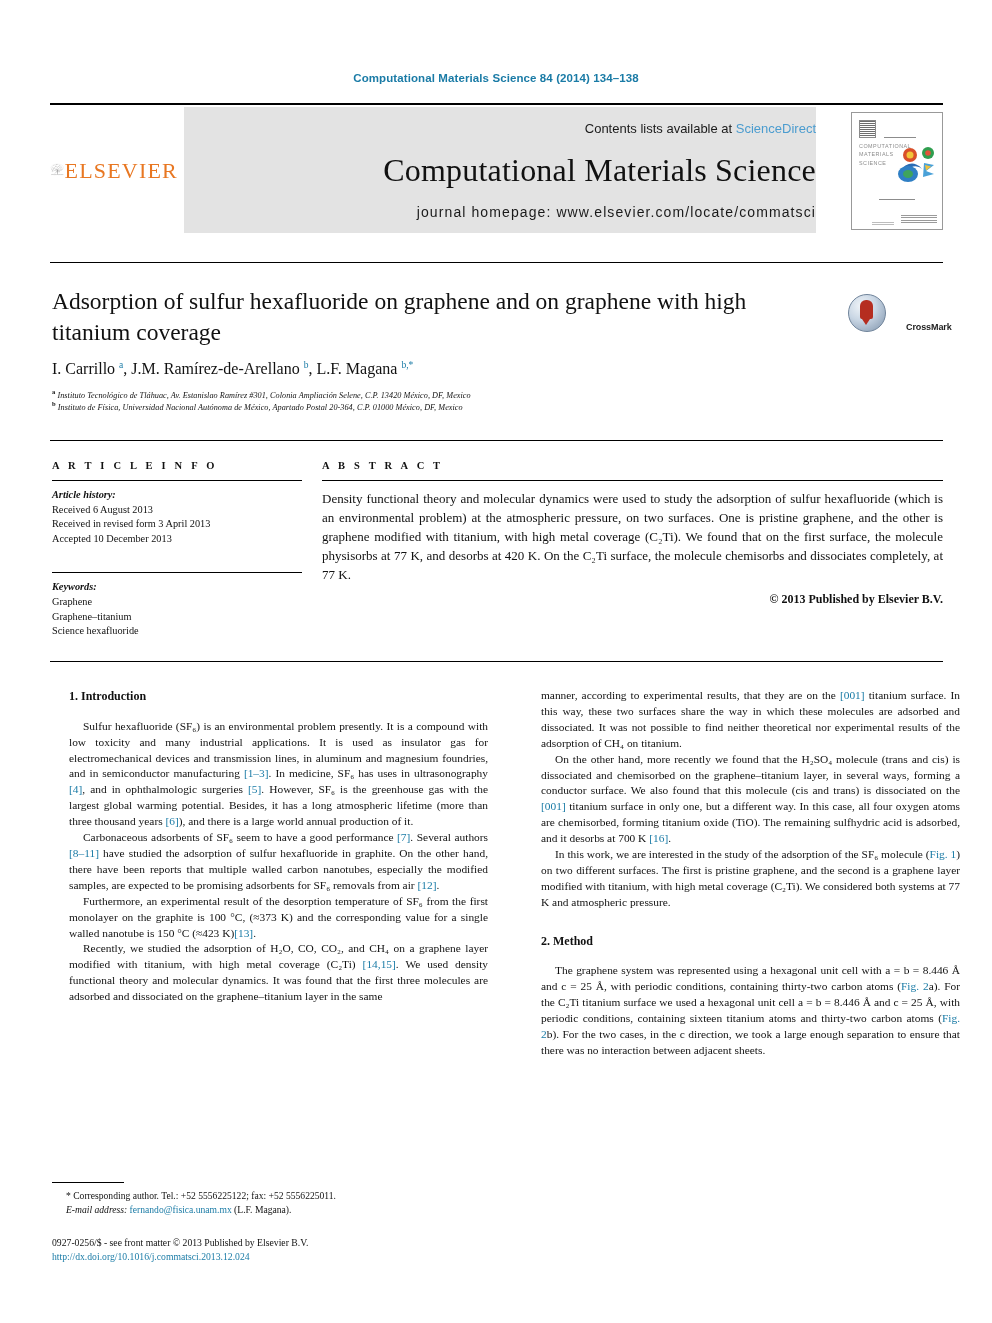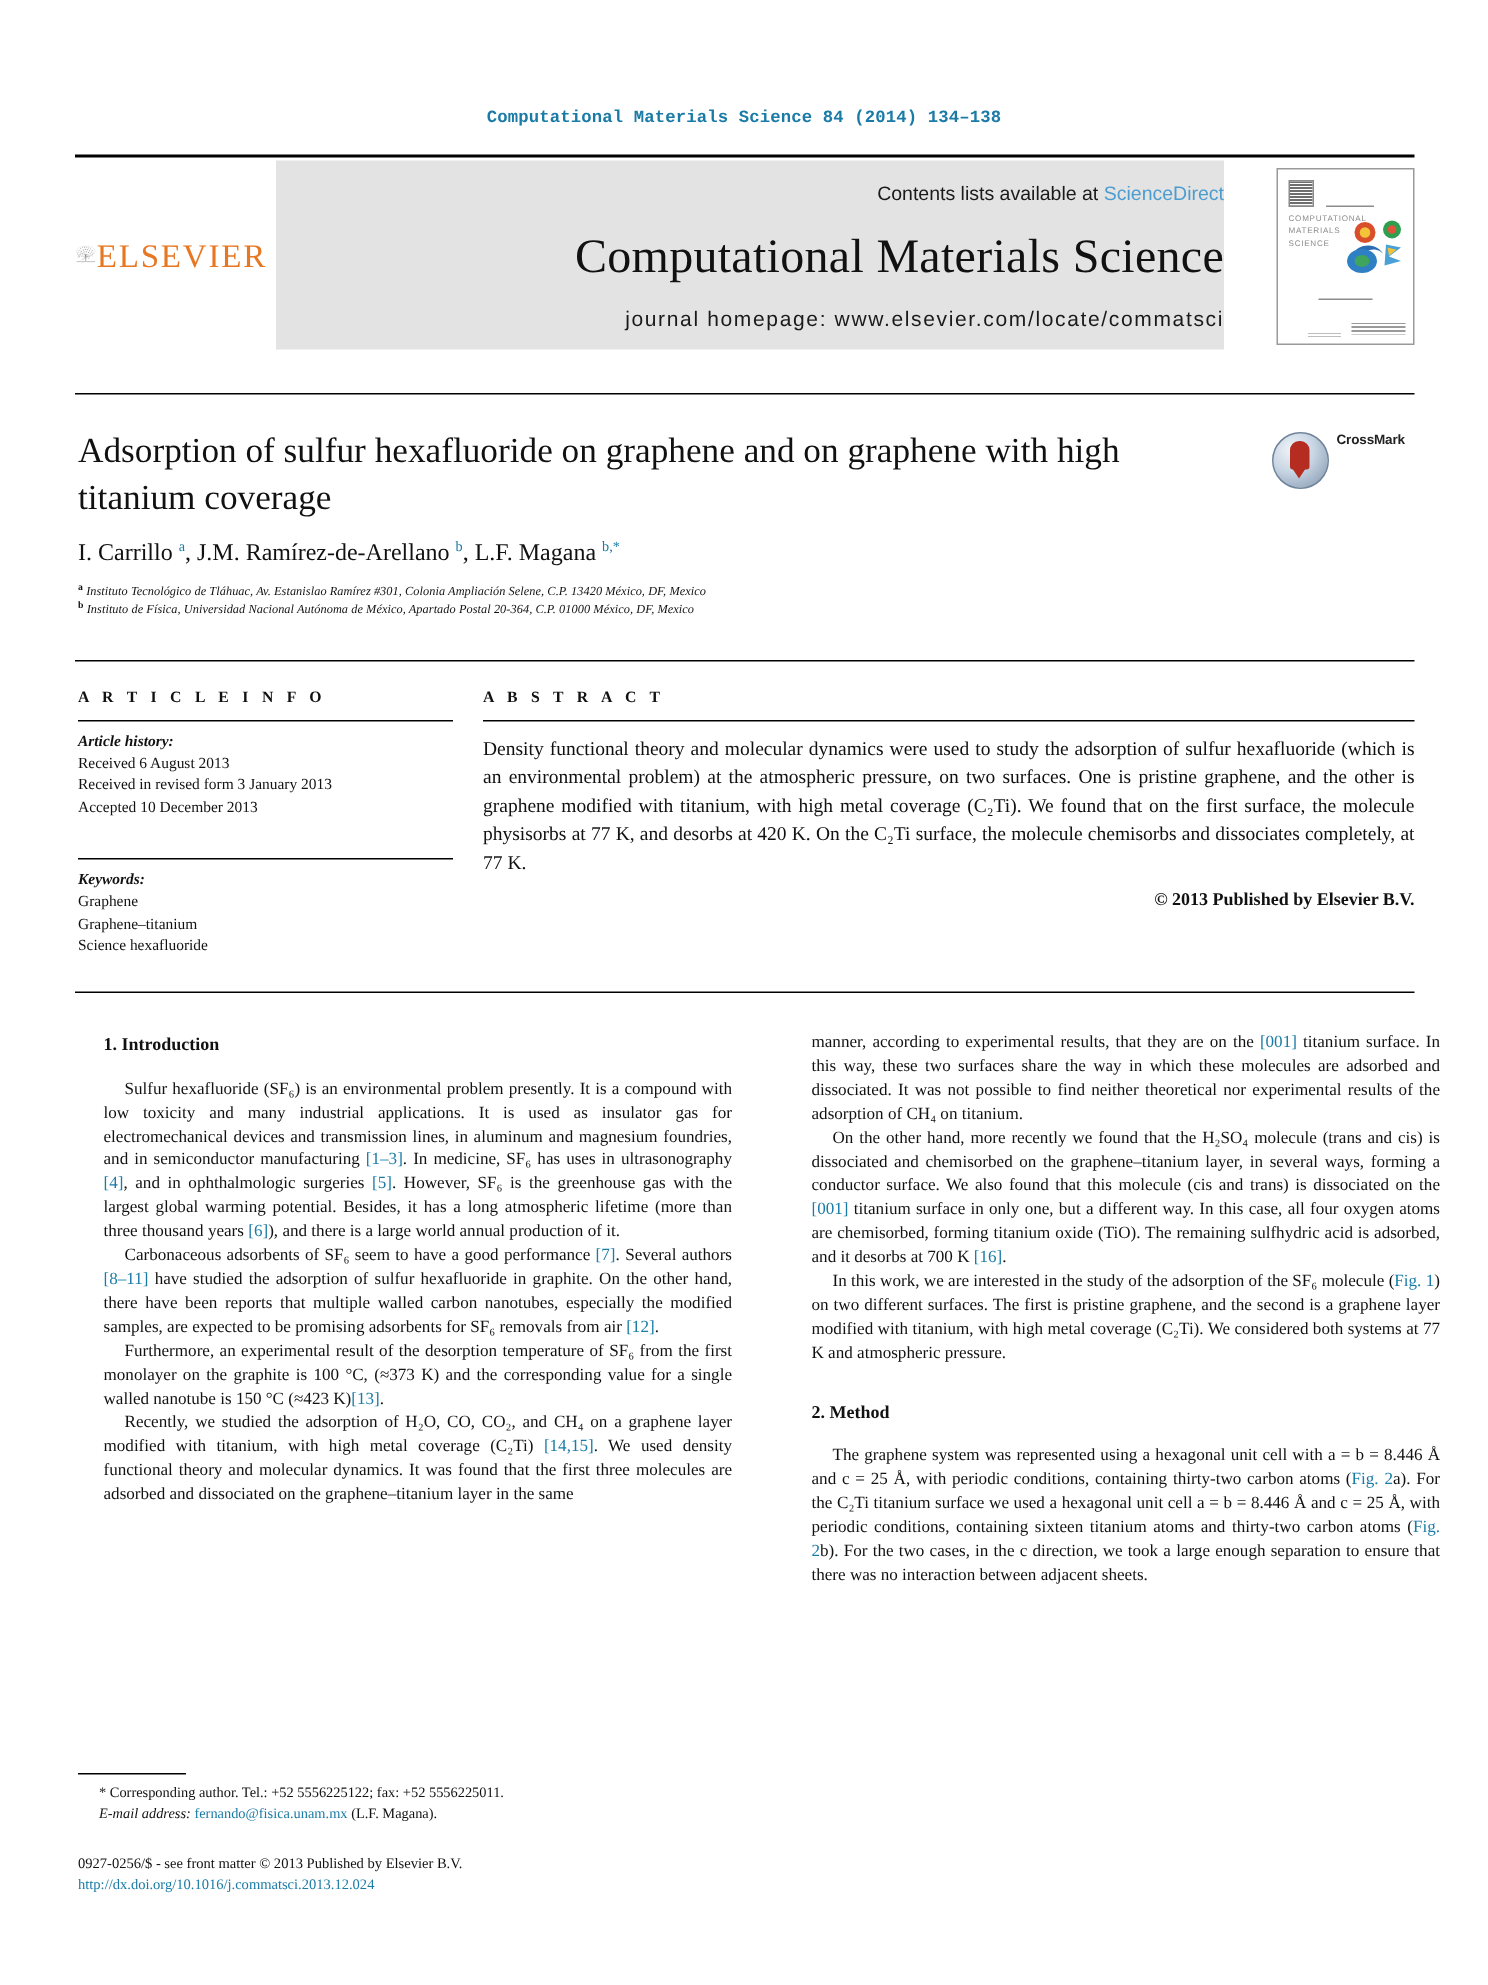--- a/index.html
+++ b/index.html
@@ -21,21 +21,21 @@
     width: 992px;
     height: 1323px;
   }
 
   
   .running-head {
     position: absolute;
     left: 0; top: 72px;
     width: 992px;
     text-align: center;
-    font-family: Liberation Mono, monospace;
+    font-family: Liberation Sans, sans-serif;
     font-size: 11.5px;
     font-weight: bold;
     color: #1a7ba6;
     letter-spacing: 0.1px;
   }
 
   
   .masthead {
     position: absolute;
     left: 50px; top: 103px;
@@ -162,22 +162,22 @@
     font-family: "Liberation Serif", serif;
     font-size: 23.5px;
     line-height: 1.32;
     color: #111;
   }
   .crossmark {
     position: absolute;
     right: 52px; top: 288px;
     width: 92px; height: 44px;
     display: flex;
-    align-items: flex-start;
-    gap: 5px;
+    align-items: flex-end;
+    gap: 20px;
   }
   .cm-badge {
     width: 36px; height: 36px;
     border-radius: 50%;
     background: radial-gradient(circle at 34% 30%, #f0f4f8 0%, #c9d6e4 42%, #7e93ab 100%);
     border: 1px solid #6f839a;
     position: relative;
     flex: 0 0 36px;
   }
   .cm-badge::before {
@@ -468,21 +468,21 @@
   <div class="affil" id="affil-b"><sup>b</sup> <span>Instituto de Física, Universidad Nacional Autónoma de México, Apartado Postal 20-364, C.P. 01000 México, DF, Mexico</span></div>
 
   <div class="band-rule-top"></div>
 
   <div class="info-col">
     <div class="sec-label">A R T I C L E    I N F O</div>
     <div class="thin-rule"></div>
     <div class="info-body">
       <div class="ital">Article history:</div>
       <div>Received 6 August 2013</div>
-      <div>Received in revised form 3 January 2013</div>
+      <div>Received in revised form 3 April 2013</div>
       <div>Accepted 10 December 2013</div>
     </div>
     <div class="kw-rule"></div>
     <div class="info-body">
       <div class="ital">Keywords:</div>
       <div>Graphene</div>
       <div>Graphene–titanium</div>
       <div>Science hexafluoride</div>
     </div>
   </div>

